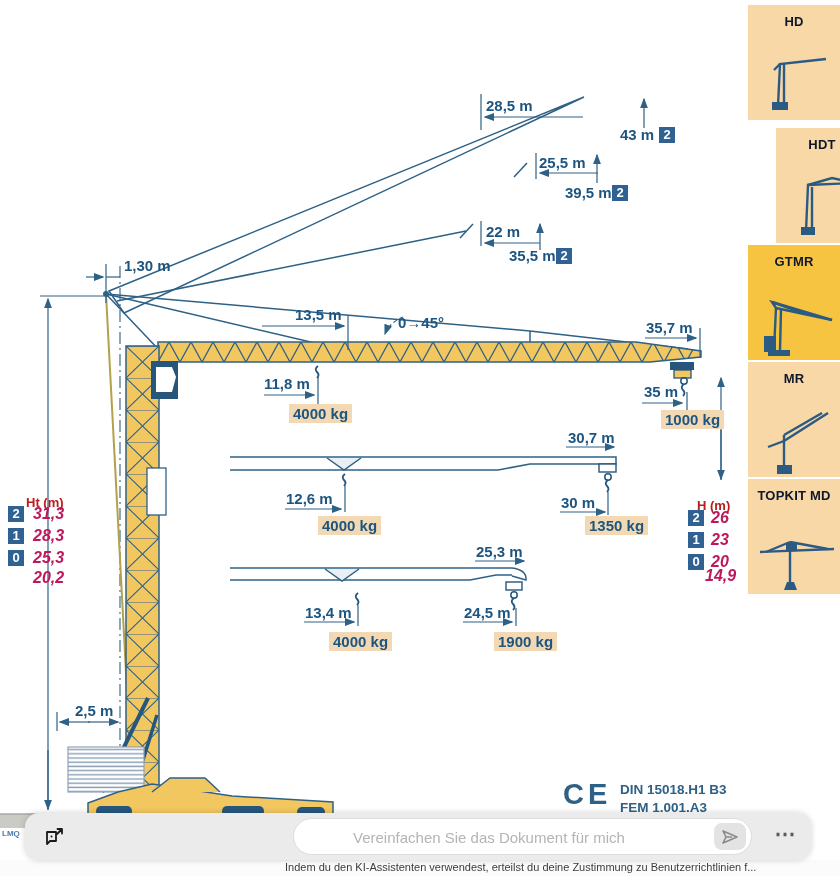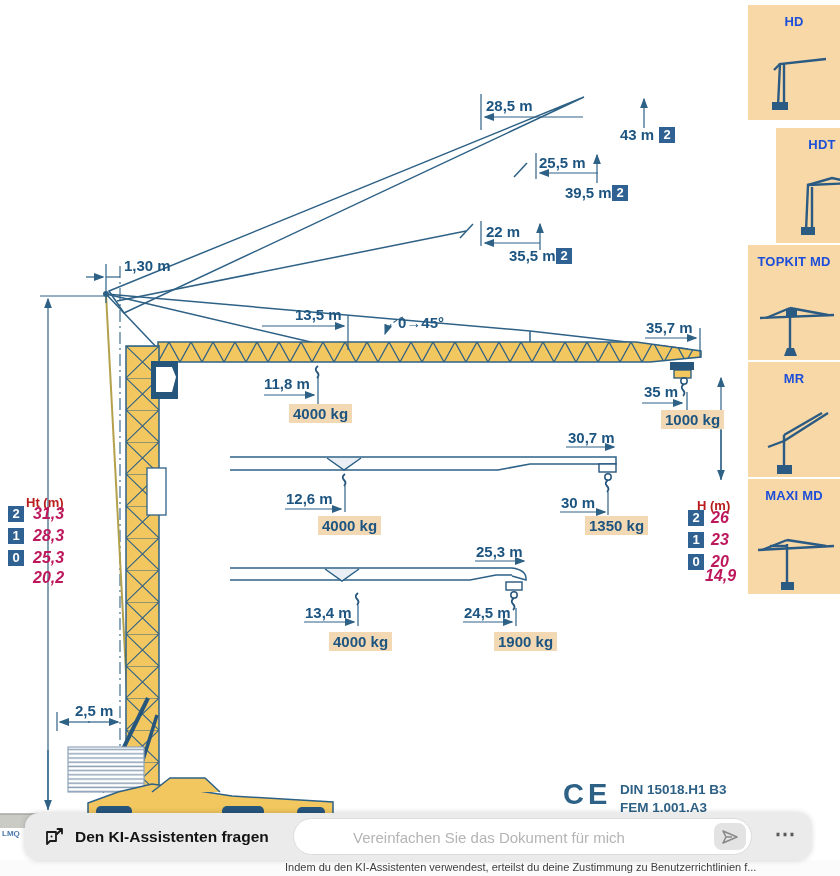--- a/index.html
+++ b/index.html
@@ -21,21 +21,21 @@
   .sidebar{position:absolute;left:748px;top:0;width:92px;height:876px;z-index:3;}
   .card{position:absolute;left:0;width:92px;height:115px;background:#f8d8a7;}
   .card.active{background:#f7c441;}
   .card:nth-of-type(1){top:5px;}
   .card:nth-of-type(2){top:128px;margin-left:28px;}
   .card:nth-of-type(3){top:245px;}
   .card:nth-of-type(4){top:362px;}
   .card:nth-of-type(5){top:479px;}
   .card:nth-of-type(6){top:596px;}
   .card:nth-of-type(7){top:713px;}
-  .card-label{margin-top:9px;text-align:center;font-weight:bold;font-size:13px;color:#1d4ed8;letter-spacing:.2px;}
+  .card-label{margin-top:9px;text-align:center;font-weight:bold;font-size:13px;color:#0f172a;letter-spacing:.2px;}
   .card-icon{position:absolute;left:0;bottom:2px;}
   
   .ai-bar{position:absolute;left:25px;top:813px;width:786px;height:47px;background:#ebebeb;
           border-radius:14px;z-index:10;box-shadow:0 0 6px rgba(0,0,0,.18);display:flex;align-items:center;}
   .ai-icon{margin-left:18px;flex:0 0 auto;}
   .ai-title{margin-left:10px;font-weight:bold;font-size:15.5px;color:#141414;white-space:nowrap;}
   .ai-input{position:absolute;left:268px;top:5px;width:459px;height:37px;background:#fff;
             border:1px solid #dcdcdc;border-radius:19px;box-sizing:border-box;}
   .ai-input input{position:absolute;left:16px;top:0;width:380px;height:35px;border:none;outline:none;
             font-family:"Liberation Sans",sans-serif;font-size:15px;color:#555;background:transparent;margin-left:41px;}
@@ -270,70 +270,70 @@
     <div class="card-label">HDT</div>
     <svg class="card-icon" width="92" height="80" viewBox="0 0 92 80">
       <g stroke="#2b5a82" stroke-width="2.4" fill="none">
         <path d="M30,70 L32,24 L80,22"></path>
           <path d="M36,70 L36,26"></path>
           <path d="M32,24 L56,17 L80,22"></path>
       </g>
         <rect x="25" y="66" width="14" height="8" fill="#2b5a82"></rect>
     </svg>
   </div>
-  <div class="card">
-    <div class="card-label">TOPKIT MD</div>
-    <svg class="card-icon" width="92" height="80" viewBox="0 0 92 80">
-      <g stroke="#2b5a82" stroke-width="2.4" fill="none">
-        <path d="M42,78 L42,34"></path>
-          <path d="M12,40 L86,37"></path>
-          <path d="M42,30 L18,40 M42,30 L80,37"></path>
-      </g>
-        <rect x="38" y="31" width="11" height="8" fill="#2b5a82"></rect>
-        <path d="M36,78 L49,78 L46,70 L39,70 Z" fill="#2b5a82"></path>
+  <div class="card active">
+    <div class="card-label">GTMR</div>
+    <svg class="card-icon" width="92" height="80" viewBox="0 0 92 80">
+      <g stroke="#2b5a82" stroke-width="2.4" fill="none">
+        <path d="M26,72 L28,30 L84,42"></path>
+          <path d="M32,72 L33,32"></path>
+          <path d="M28,30 L24,24 L55,35"></path>
+          <path d="M24,24 L84,42"></path>
+      </g>
+        <rect x="16" y="58" width="12" height="16" fill="#2b5a82"></rect>
+        <rect x="20" y="72" width="22" height="6" fill="#2b5a82"></rect>
     </svg>
   </div>
   <div class="card">
     <div class="card-label">MR</div>
     <svg class="card-icon" width="92" height="80" viewBox="0 0 92 80">
       <g stroke="#2b5a82" stroke-width="2.4" fill="none">
         <path d="M36,76 L36,46"></path>
           <path d="M36,46 L80,18"></path>
           <path d="M20,52 L36,46"></path>
           <path d="M36,40 L74,18"></path>
           <path d="M36,46 L36,40"></path>
       </g>
         <rect x="29" y="70" width="15" height="9" fill="#2b5a82"></rect>
     </svg>
   </div>
   <div class="card">
-    <div class="card-label">MAXI MD</div>
-    <svg class="card-icon" width="92" height="80" viewBox="0 0 92 80">
-      <g stroke="#2b5a82" stroke-width="2.4" fill="none">
-        <path d="M39,76 L39,32"></path>
-          <path d="M10,38 L86,34"></path>
-          <path d="M39,28 L14,38 M39,28 L78,34"></path>
-          <path d="M22,34 L39,34"></path>
-      </g>
-        <rect x="33" y="70" width="13" height="8" fill="#2b5a82"></rect>
+    <div class="card-label">TOPKIT MD</div>
+    <svg class="card-icon" width="92" height="80" viewBox="0 0 92 80">
+      <g stroke="#2b5a82" stroke-width="2.4" fill="none">
+        <path d="M42,78 L42,34"></path>
+          <path d="M12,40 L86,37"></path>
+          <path d="M42,30 L18,40 M42,30 L80,37"></path>
+      </g>
+        <rect x="38" y="31" width="11" height="8" fill="#2b5a82"></rect>
+        <path d="M36,78 L49,78 L46,70 L39,70 Z" fill="#2b5a82"></path>
     </svg>
   </div>
 </div>
 
 <div class="bottom-strip"></div>
 
 <div class="ai-bar">
   <svg class="ai-icon" width="22" height="22" viewBox="0 0 22 22">
     <g stroke="#1a1a1a" stroke-width="1.8" fill="none" stroke-linecap="round" stroke-linejoin="round">
       <path d="M4,6 h9 v9 h-6 l-3,3 v-3 h0 z"></path>
       <path d="M14,8 l5,-5 M19,7.5 V3 h-4.5"></path>
     </g>
     <circle cx="8.5" cy="10.5" r="1" fill="#1a1a1a"></circle>
   </svg>
-  <div class="ai-title">Den KI-Assistenten fragen</div>
   <div class="ai-input">
     <input type="text" placeholder="Vereinfachen Sie das Dokument für mich" style="">
     <button class="send-btn">
       <svg width="16" height="14" viewBox="0 0 16 14">
         <path d="M1,13 L15,7 L1,1 L4,7 Z M4,7 L10,7" fill="none" stroke="#8a8a8a" stroke-width="1.6" stroke-linejoin="round"></path>
       </svg>
     </button>
   </div>
 </div>
 <div class="ai-dots">⋯</div>

